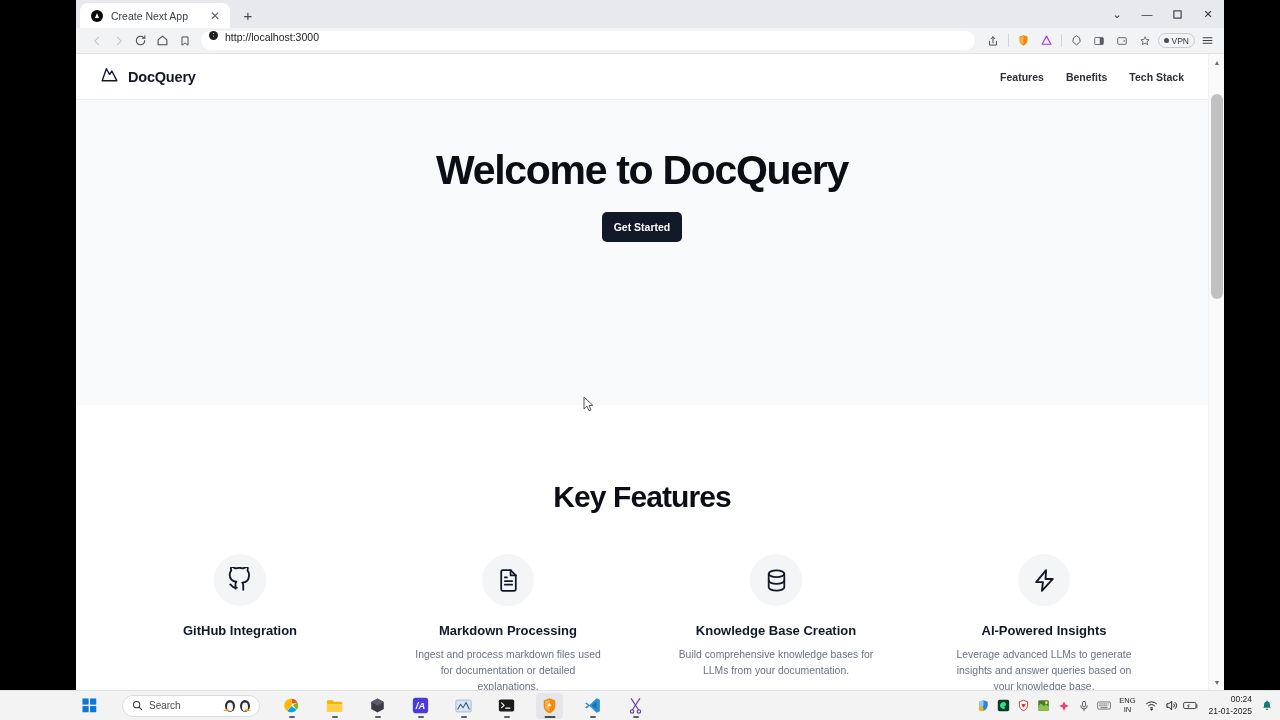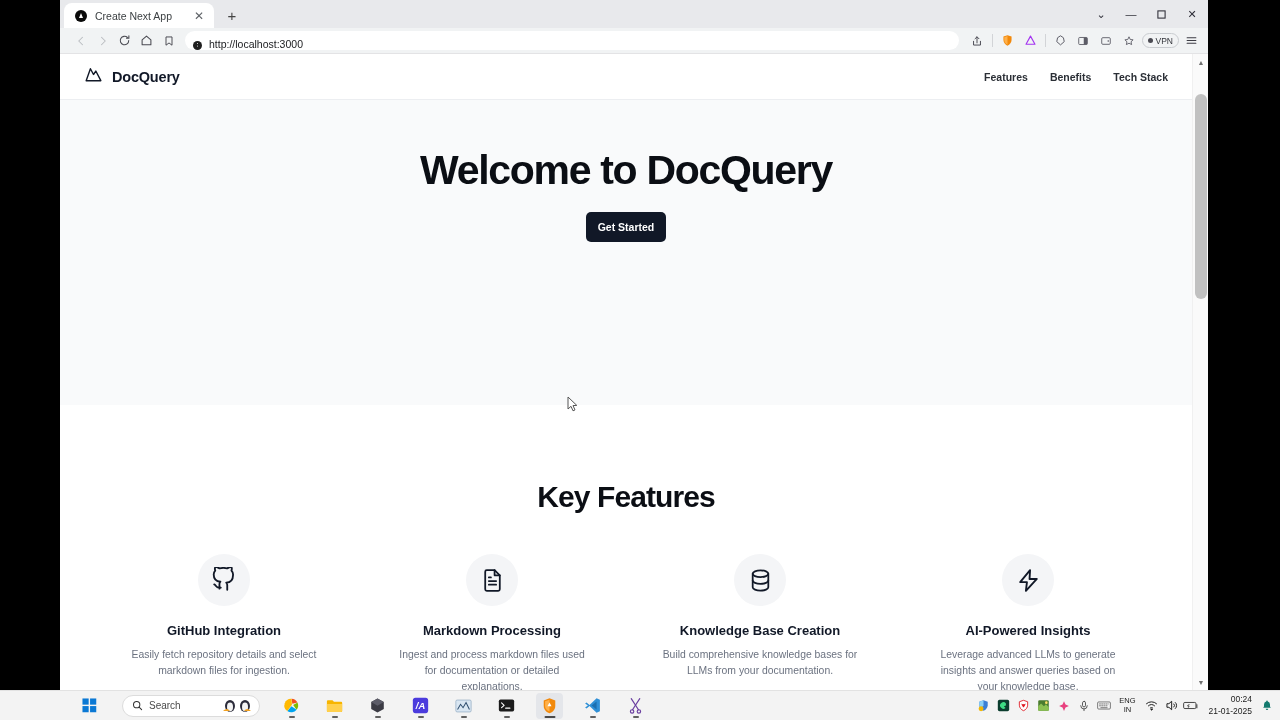--- a/index.html
+++ b/index.html
@@ -6,21 +6,21 @@
   html, body {
     width: 1280px; height: 720px;
     overflow: hidden;
     background: #000;
     font-family: "Liberation Sans", sans-serif;
   }
 
   
   #browser-window {
     position: absolute;
-    left: 60px; top: 0;
+    left: 76px; top: 0;
     width: 1148px; height: 690px;
     background: #fff;
     overflow: hidden;
   }
 
   
   #tab-strip {
     height: 28px;
     background: #e8e9ec;
     display: flex;
@@ -93,21 +93,21 @@
     display: flex; align-items: center; justify-content: center;
     color: #4a4a52;
     flex: 0 0 auto;
   }
   .tb-icon.disabled { color: #b9bcc0; }
   #url-bar {
     flex: 1 1 auto;
     height: 19px;
     background: #fff;
     border-radius: 10px;
-    display: flex; align-items: flex-end;
+    display: flex; align-items: flex-start;
     padding: 0 8px;
     margin: 0 7px 0 5px;
     gap: 7px;
     min-width: 0;
   }
   #site-info-icon {
     width: 9px; height: 9px; border-radius: 50%;
     background: #1f1f1f; position: relative; flex: 0 0 auto;
   }
   #site-info-icon::after {
@@ -447,21 +447,20 @@
         <h2 id="features-title">Key Features</h2>
         <div id="features-grid">
 
           <div class="feature-card">
             <div class="feature-icon-wrap">
               <svg width="26" height="26" viewBox="0 0 24 24" fill="none" stroke="#111827" stroke-width="1.7" stroke-linecap="round" stroke-linejoin="round">
                 <path d="M9 19c-4.3 1.4-4.3-2.5-6-3m12 5v-3.9a3.4 3.4 0 0 0-.9-2.6c3-.3 6.2-1.5 6.2-6.7A5.2 5.2 0 0 0 18.9 3.4a4.8 4.8 0 0 0-.1-3.6s-1.2-.3-3.9 1.5a13.4 13.4 0 0 0-7 0C5.2-.5 4 -.2 4 -.2a4.8 4.8 0 0 0-.1 3.6A5.2 5.2 0 0 0 2.5 6.9c0 5.2 3.2 6.4 6.2 6.7a3.4 3.4 0 0 0-.9 2.6V20"></path>
               </svg>
             </div>
             <div class="feature-title">GitHub Integration</div>
-            <div class="feature-desc">Easily fetch repository details and select markdown files for ingestion.</div>
           </div>
 
           <div class="feature-card">
             <div class="feature-icon-wrap">
               <svg width="25" height="25" viewBox="0 0 24 24" fill="none" stroke="#111827" stroke-width="1.7" stroke-linecap="round" stroke-linejoin="round">
                 <path d="M14 2H6.5A1.5 1.5 0 0 0 5 3.5v17A1.5 1.5 0 0 0 6.5 22h11a1.5 1.5 0 0 0 1.5-1.5V7z"></path>
                 <path d="M14 2v5h5"></path>
                 <path d="M8.5 12.5h7M8.5 16h7M8.5 9h2"></path>
               </svg>
             </div>

